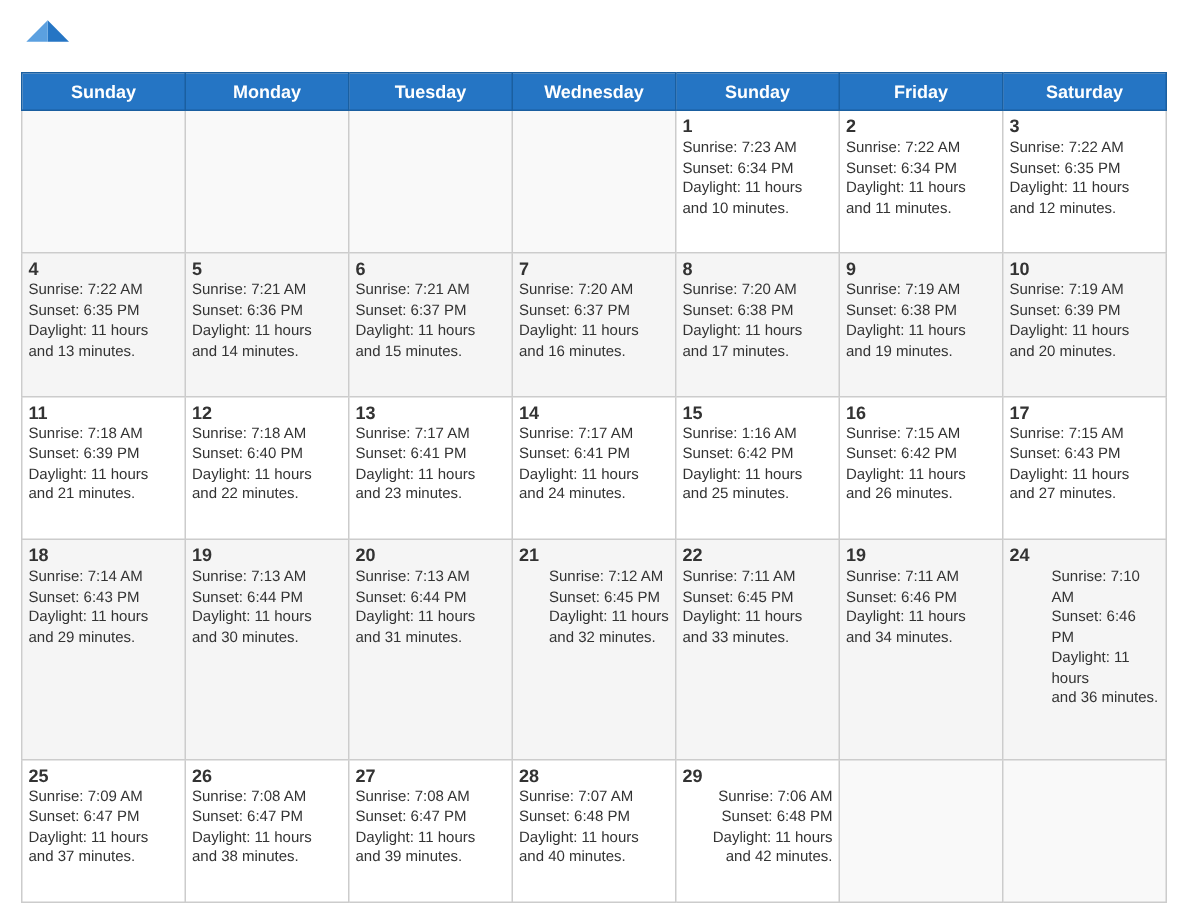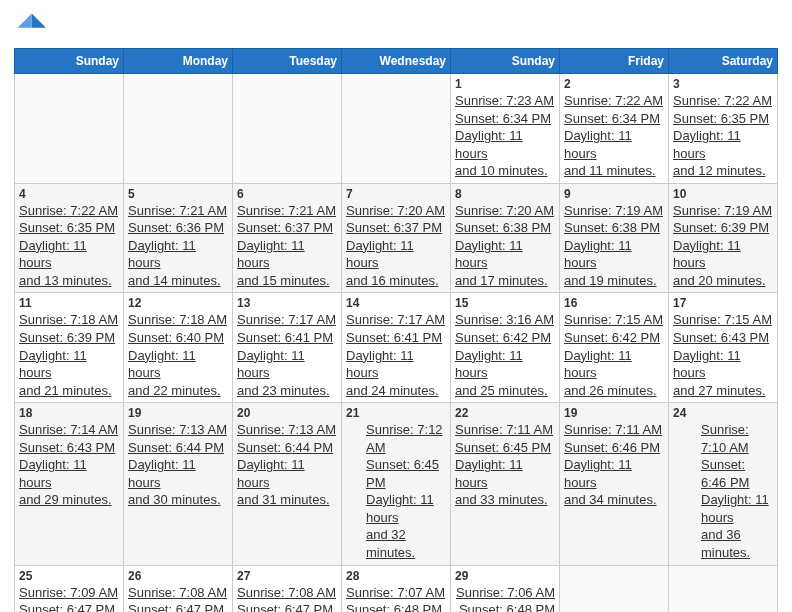--- a/index.html
+++ b/index.html
@@ -65,21 +65,21 @@
       border-collapse: collapse;
       width: 100%;
       table-layout: fixed;
     }
     .calendar th {
       background: #2575c4;
       color: #fff;
       font-size: 12px;
       font-weight: bold;
       padding: 5px 4px;
-      text-align: right;
+      text-align: center;
       border: 1px solid #1a5fa0;
     }
     .calendar td {
       border: 1px solid #ccc;
       vertical-align: top;
       padding: 3px 4px;
       font-size: 9.5px;
       color: #333;
       background: #fff;
       width: calc(100%/7);
@@ -88,24 +88,23 @@
       background: #f9f9f9;
     }
     .day-number {
       font-size: 12px;
       font-weight: bold;
       color: #333;
       display: block;
       margin-bottom: 1px;
     }
     .day-info {
-      font-size: 13px;
+      font-size: 10px;
       color: #333;
       line-height: 1.35;
-      text-decoration: underline;
     }
     tr:nth-child(even) td { background: #f5f5f5; }
     tr:nth-child(even) td.empty { background: #f0f0f0; }
   </style>
 </head>
 <body>
 
 <div class="page">
   <div class="header">
     <div class="logo">
@@ -239,21 +238,21 @@
           </td>
           <td>
             <span class="day-number">14</span>
             <div class="day-info" style="white-space: pre-line;">Sunrise: 7:17 AM
 Sunset: 6:41 PM
 Daylight: 11 hours
 and 24 minutes.</div>
           </td>
           <td>
             <span class="day-number">15</span>
-            <div class="day-info" style="white-space: pre-line;">Sunrise: 3:16 AM
+            <div class="day-info" style="white-space: pre-line;">Sunrise: 1:16 AM
 Sunset: 6:42 PM
 Daylight: 11 hours
 and 25 minutes.</div>
           </td>
           <td>
             <span class="day-number">16</span>
             <div class="day-info" style="white-space: pre-line;">Sunrise: 7:15 AM
 Sunset: 6:42 PM
 Daylight: 11 hours
 and 26 minutes.</div>

